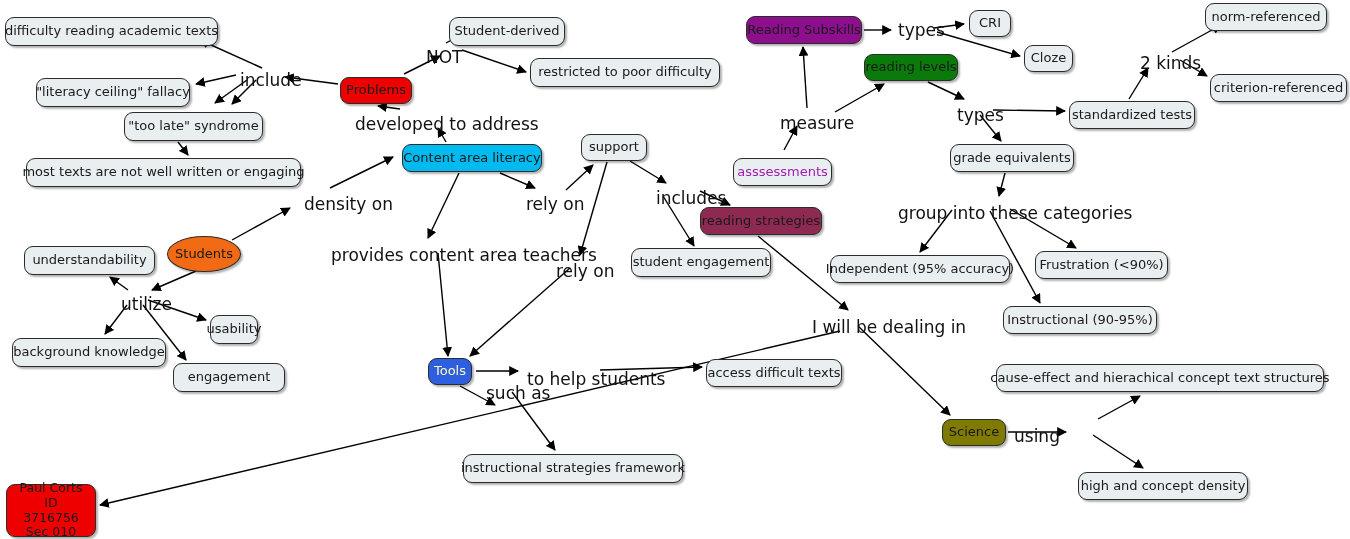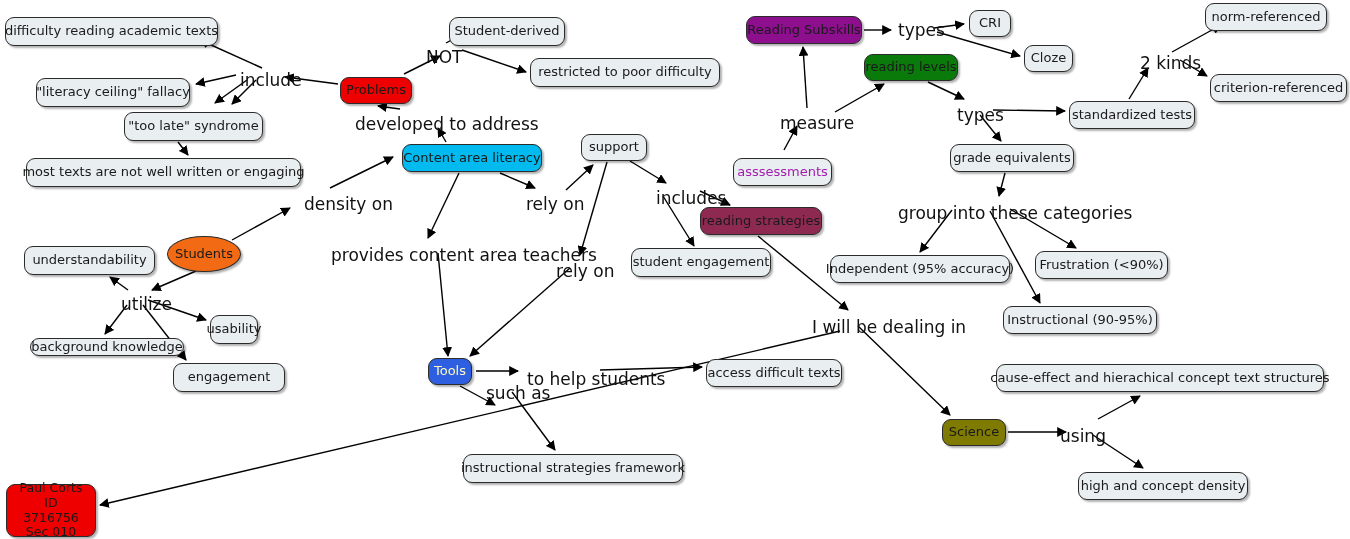--- a/index.html
+++ b/index.html
@@ -140,35 +140,35 @@
       <div class="label" style="left: 121px; top: 294px;">utilize</div>
       <div class="label" style="left: 656px; top: 188px;">includes</div>
       <div class="label" style="left: 780px; top: 113px;">measure</div>
       <div class="label" style="left: 898px; top: 20px;">types</div>
       <div class="label" style="left: 957px; top: 105px;">types</div>
       <div class="label" style="left: 1140px; top: 53px;">2 kinds</div>
       <div class="label" style="left: 898px; top: 203px;">group into these categories</div>
       <div class="label" style="left: 812px; top: 317px;">I will be dealing in</div>
       <div class="label" style="left: 527px; top: 369px;">to help students</div>
       <div class="label" style="left: 486px; top: 383px;">such as</div>
-      <div class="label" style="left: 1060px; top: 426px;">using</div>
+      <div class="label" style="left: 1014px; top: 426px;">using</div>
     </div>
   <div id="node-layer">
       <div class="node" style="left: 5px; top: 17px; width: 213px; height: 29px; background: rgb(233, 238, 240); color: rgb(26, 26, 26);">difficulty reading academic texts</div>
       <div class="node" style="left: 36px; top: 78px; width: 154px; height: 29px; background: rgb(233, 238, 240); color: rgb(26, 26, 26);">"literacy ceiling" fallacy</div>
       <div class="node" style="left: 124px; top: 112px; width: 139px; height: 29px; background: rgb(233, 238, 240); color: rgb(26, 26, 26);">"too late" syndrome</div>
       <div class="node" style="left: 26px; top: 158px; width: 275px; height: 29px; background: rgb(233, 238, 240); color: rgb(26, 26, 26);">most texts are not well written or engaging</div>
       <div class="node" style="left: 340px; top: 77px; width: 72px; height: 27px; background: rgb(238, 0, 0); color: rgb(26, 26, 26);">Problems</div>
       <div class="node" style="left: 449px; top: 17px; width: 116px; height: 29px; background: rgb(233, 238, 240); color: rgb(26, 26, 26);">Student-derived</div>
       <div class="node" style="left: 530px; top: 58px; width: 190px; height: 29px; background: rgb(233, 238, 240); color: rgb(26, 26, 26);">restricted to poor difficulty</div>
       <div class="node" style="left: 402px; top: 144px; width: 140px; height: 28px; background: rgb(0, 186, 240); color: rgb(26, 26, 26);">Content area literacy</div>
       <div class="node ellipse" style="left: 167px; top: 236px; width: 74px; height: 36px; background: rgb(242, 106, 19); color: rgb(26, 26, 26);">Students</div>
       <div class="node" style="left: 24px; top: 246px; width: 131px; height: 29px; background: rgb(233, 238, 240); color: rgb(26, 26, 26);">understandability</div>
       <div class="node" style="left: 210px; top: 315px; width: 48px; height: 29px; background: rgb(233, 238, 240); color: rgb(26, 26, 26);">usability</div>
-      <div class="node" style="left: 30px; top: 338px; width: 154px; height: 18px; background: rgb(233, 238, 240); color: rgb(26, 26, 26);">background knowledge</div>
+      <div class="node" style="left: 12px; top: 338px; width: 154px; height: 29px; background: rgb(233, 238, 240); color: rgb(26, 26, 26);">background knowledge</div>
       <div class="node" style="left: 173px; top: 363px; width: 112px; height: 29px; background: rgb(233, 238, 240); color: rgb(26, 26, 26);">engagement</div>
       <div class="node" style="left: 581px; top: 134px; width: 66px; height: 27px; background: rgb(233, 238, 240); color: rgb(26, 26, 26);">support</div>
       <div class="node" style="left: 631px; top: 248px; width: 140px; height: 29px; background: rgb(233, 238, 240); color: rgb(26, 26, 26);">student engagement</div>
       <div class="node" style="left: 428px; top: 358px; width: 44px; height: 27px; background: rgb(45, 95, 224); color: #fef9c3;">Tools</div>
       <div class="node" style="left: 706px; top: 359px; width: 136px; height: 28px; background: rgb(233, 238, 240); color: rgb(26, 26, 26);">access difficult texts</div>
       <div class="node" style="left: 463px; top: 454px; width: 220px; height: 29px; background: rgb(233, 238, 240); color: rgb(26, 26, 26);">instructional strategies framework</div>
       <div class="node" style="left: 733px; top: 158px; width: 99px; height: 28px; background: rgb(233, 238, 240); color: #a21caf;">asssessments</div>
       <div class="node" style="left: 746px; top: 16px; width: 116px; height: 28px; background: rgb(141, 15, 141); color: rgb(26, 26, 26);">Reading Subskills</div>
       <div class="node" style="left: 969px; top: 10px; width: 42px; height: 27px; background: rgb(233, 238, 240); color: rgb(26, 26, 26);">CRI</div>
       <div class="node" style="left: 1024px; top: 45px; width: 49px; height: 27px; background: rgb(233, 238, 240); color: rgb(26, 26, 26);">Cloze</div>

